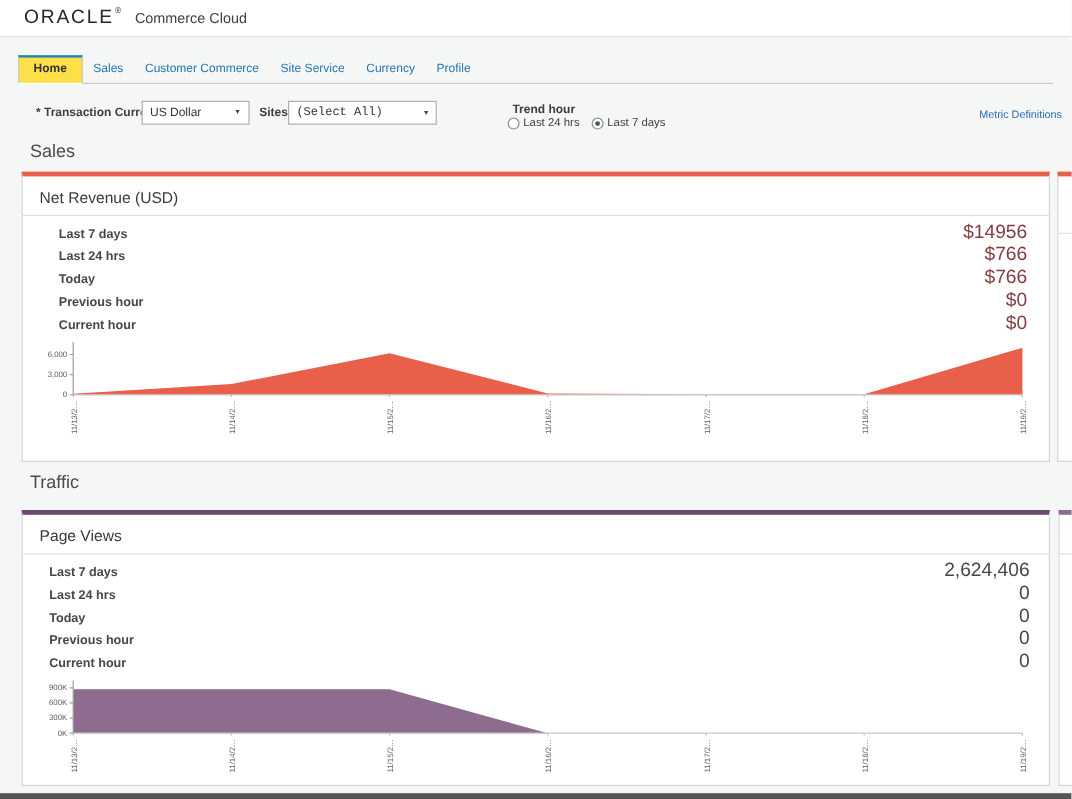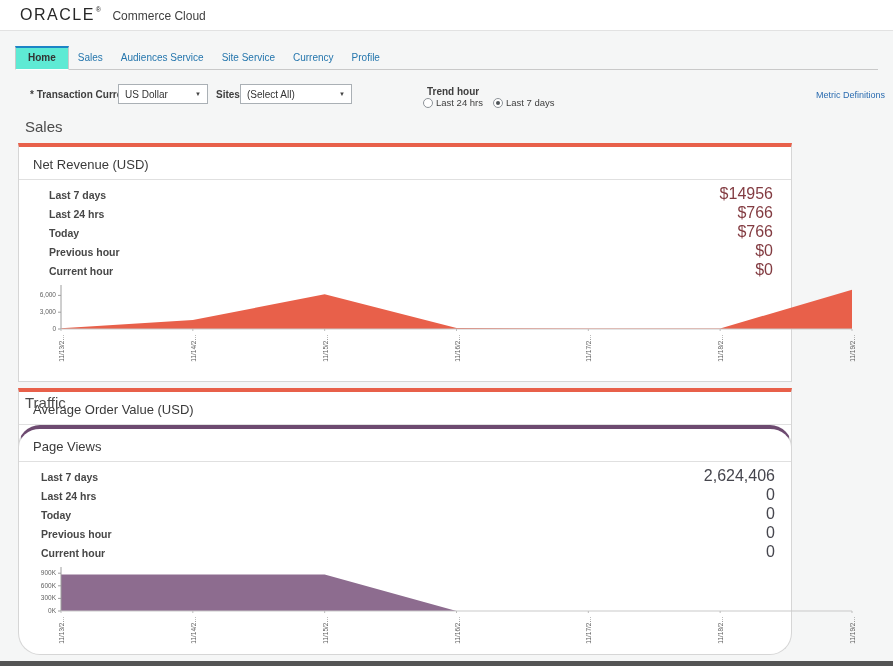--- a/index.html
+++ b/index.html
@@ -11,50 +11,50 @@
             border-bottom:1px solid #e2e2e2; display:flex; align-items:center;
             padding-left:20px; box-sizing:border-box; }
   .brand-main { font-weight:normal; font-size:16px; letter-spacing:1.5px; color:#272727; }
   .reg { font-size:7px; vertical-align:top; color:#272727; margin-left:1px; }
   .brand-suffix { font-size:12px; color:#3f3f3f; margin-left:7px; }
 
   
   .tabbar { position:absolute; top:46px; left:15px; right:15px; display:flex;
             align-items:flex-end; border-bottom:1px solid #c9c9c9; }
   .tab { font-size:10px; color:#2576ad; padding:6px 9px 6px; cursor:pointer; white-space:nowrap; }
-  .tab.active { background:#5eead4; border:1px solid #c9c9c9; border-top:2px solid #1c84c6;
+  .tab.active { background:#fde047; border:1px solid #c9c9c9; border-top:2px solid #1c84c6;
                 border-bottom:1px solid #fff; margin-bottom:-1px; padding:4px 12px 6px;
                 color:#333; font-weight:bold; }
 
   
   .flabel { font-size:10px; font-weight:bold; color:#3e3e3e; }
   .currency-label { position:absolute; left:30px; top:89px; }
   .select { position:absolute; height:20px; background:#fff; border:1px solid #aab0b5;
             font-size:10px; color:#333; display:flex; align-items:center;
             justify-content:space-between; padding:0 6px; box-sizing:border-box; cursor:pointer; }
   .select .arrow { font-size:6px; color:#444; margin-left:6px; }
   .currency-select { left:118px; top:84px; width:90px; }
   .sites-label { position:absolute; left:216px; top:89px; }
-  .sites-select { left:240px; top:84px; width:112px; }
+  .sites-select { left:240px; top:84px; width:124px;font-family:Liberation Mono, monospace; }
   .trend-label { position:absolute; left:427px; top:86px; }
   .trend-radios { position:absolute; left:423px; top:97px; display:flex; gap:10px;
                   font-size:9.5px; color:#3e3e3e; align-items:center; }
   .radio-opt { display:flex; align-items:center; cursor:pointer; }
   .radio { width:8px; height:8px; border:1px solid #8d9398; border-radius:50%; background:#fff;
            display:inline-block; margin-right:3px; position:relative; }
   .radio.sel::after { content:""; position:absolute; left:2px; top:2px; width:4px; height:4px;
                       background:#4e5458; border-radius:50%; }
   .data-current { position:absolute; left:597px; top:87px; font-size:13px; color:#4a4a4a; }
   .metric-link { position:absolute; left:816px; top:90px; font-size:9px; color:#2b6cb0; cursor:pointer; }
 
   
   .section-title { position:absolute; left:25px; font-size:15px; color:#4b4b4b; }
   #sales-title { top:118px; }
   #traffic-title { top:394px; }
-  .cards { position:absolute; left:18px; width:774px; display:flex;flex-direction:column; }
+  .cards { position:absolute; left:18px; width:857px; display:flex; }
   #sales-cards { top:143px; gap:6px; }
   #traffic-cards { top:425px; gap:7px; }
   .card { background:#fff; border:1px solid #d6d6d6; border-top-width:4px; border-top-style:solid;
           flex:1 1 0; box-sizing:border-box; }
   #sales-cards .card { height:242px; }
   #sales-cards .card:last-child { flex-grow:1.05; }
   #traffic-cards .card { height:230px; }
   #traffic-cards .card:last-child { flex-grow:1.12; }
   .card-title { font-size:13px; color:#3a3a3a; padding:10px 14px 7px; border-bottom:1px solid #e0e0e0; }
   .rows { padding:5px 18px 0 30px; }
@@ -74,21 +74,21 @@
   <div class="topbar">
     <span>
       <span class="brand-main">ORACLE</span><sup class="reg">®</sup>
       <span class="brand-suffix">Commerce Cloud</span>
     </span>
   </div>
 
   <div class="tabbar">
       <div class="tab active">Home</div>
       <div class="tab">Sales</div>
-      <div class="tab">Audiences Service</div>
+      <div class="tab">Customer Commerce</div>
       <div class="tab">Site Service</div>
       <div class="tab">Currency</div>
       <div class="tab">Profile</div>
     </div>
 
   <span class="flabel currency-label">* Transaction Currency</span>
   <div class="select currency-select">
     <span>US Dollar</span>
     <span class="arrow">▼</span>
   </div>
@@ -188,21 +188,21 @@
             <line x1="77.66666666666666" y1="46" x2="77.66666666666666" y2="48" stroke="#bdbdbd" stroke-width="1"></line>
             <text x="80.66666666666666" y="51" font-size="6.5" fill="#616161" text-anchor="end" font-family="&quot;Liberation Sans&quot;, sans-serif" transform="rotate(-90 80.66666666666666 51)">11/18/2…</text>
             <line x1="86" y1="46" x2="86" y2="48" stroke="#bdbdbd" stroke-width="1"></line>
             <text x="89" y="51" font-size="6.5" fill="#616161" text-anchor="end" font-family="&quot;Liberation Sans&quot;, sans-serif" transform="rotate(-90 89 51)">11/19/2…</text>
           </svg></div>
       </div>
     </div>
 
   <div class="section-title" id="traffic-title">Traffic</div>
   <div class="cards" id="traffic-cards">
-      <div class="card" style="border-top-color: rgb(109, 74, 112); border-radius: 22px;">
+      <div class="card" style="border-top-color: rgb(109, 74, 112);">
         <div class="card-title">Page Views</div>
         <div class="rows">
           <div class="mrow">
             <span class="mlabel">Last 7 days</span>
             <span class="mvalue" style="color: rgb(70, 70, 78); margin-left: 32px;">2,624,406</span>
           </div>
           <div class="mrow">
             <span class="mlabel">Last 24 hrs</span>
             <span class="mvalue" style="color: rgb(70, 70, 78);">0</span>
           </div>

